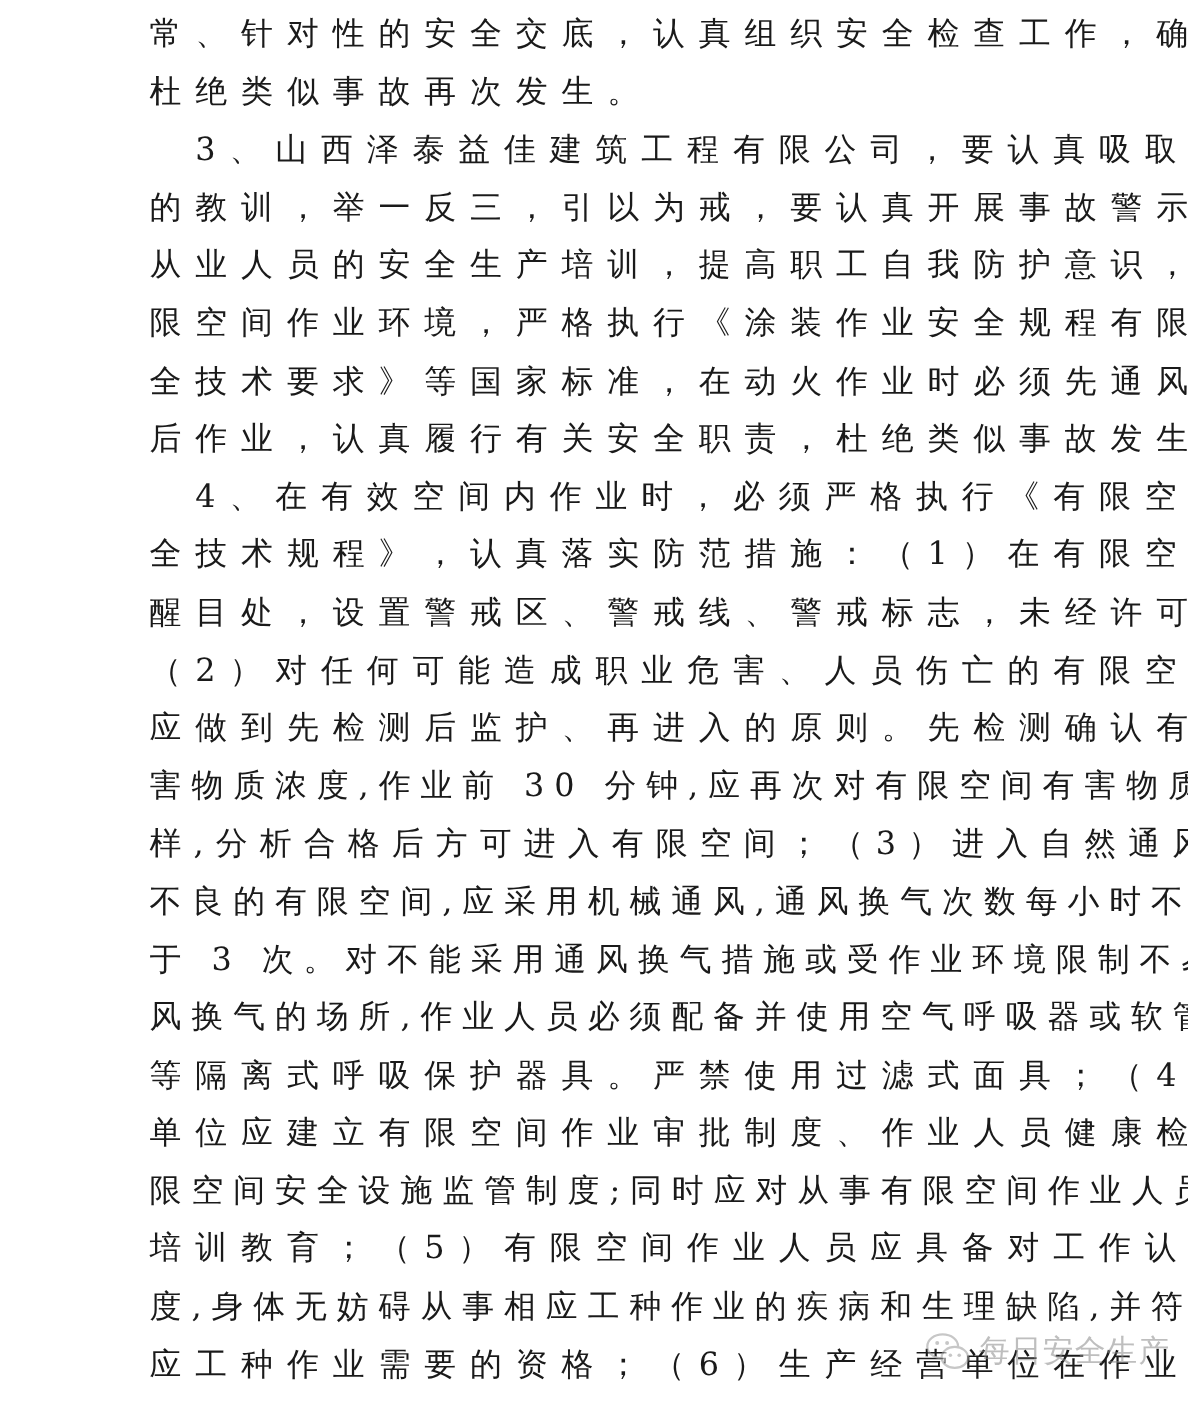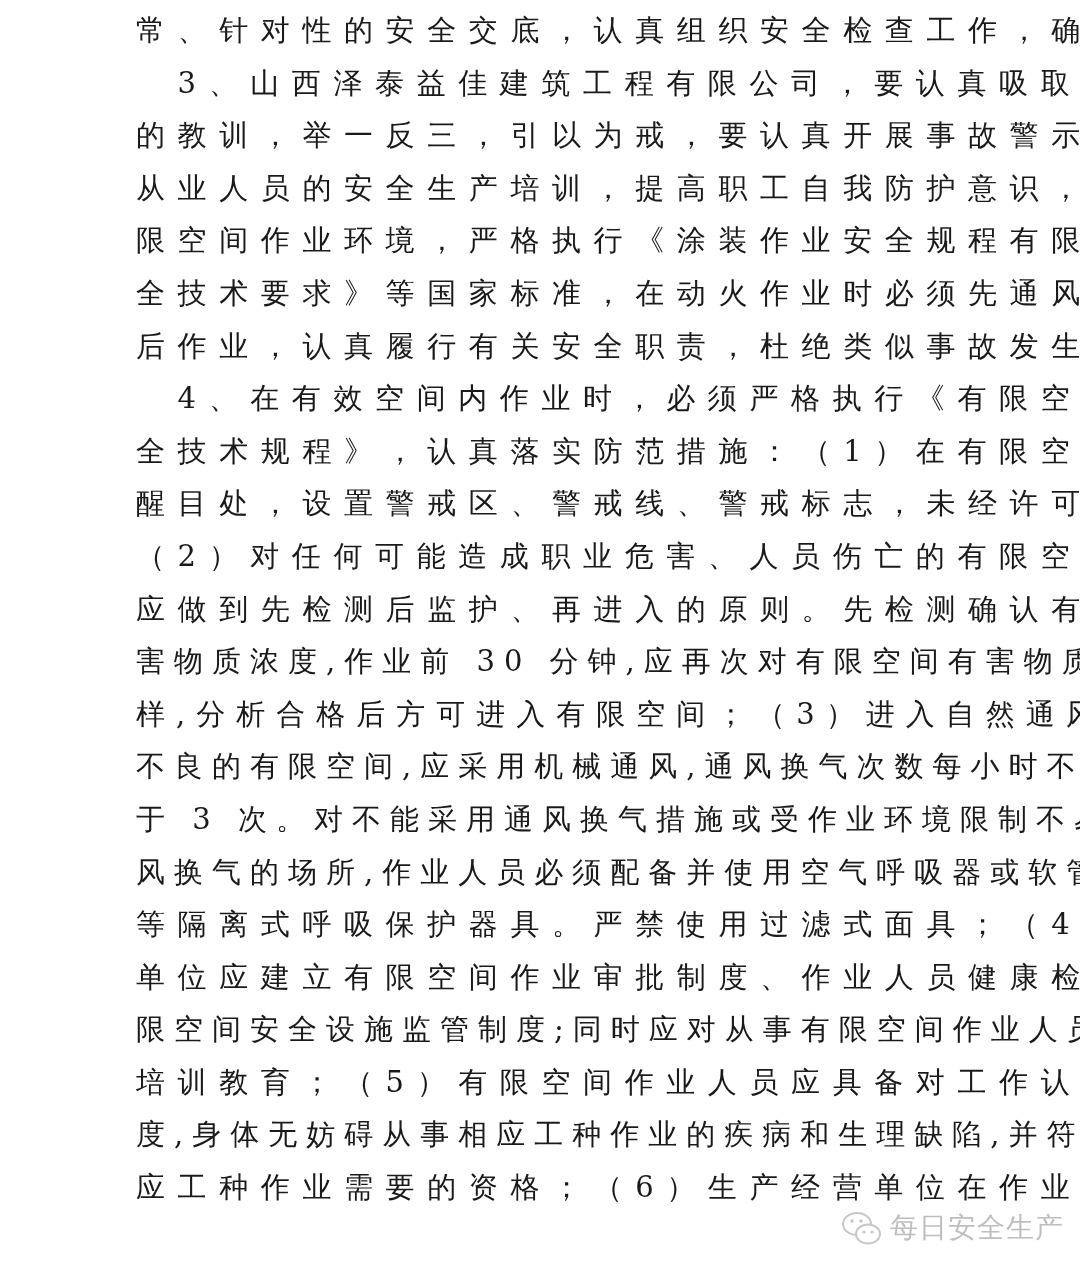--- a/index.html
+++ b/index.html
@@ -55,20 +55,21 @@
       font-size: 28px;
       color: #8a8a8a;
       letter-spacing: 1px;
     }
   </style>
 </head>
 <body>
 
 <div class="page">
   <div class="line">常、针对性的安全交底，认真组织安全检查工作，确保安全施工，</div>
+  <div class="line">杜绝类似事故再次发生。</div>
   <div class="line">　3、山西泽泰益佳建筑工程有限公司，要认真吸取此次事故</div>
   <div class="line">的教训，举一反三，引以为戒，要认真开展事故警示教育，加强</div>
   <div class="line">从业人员的安全生产培训，提高职工自我防护意识，认真排查有</div>
   <div class="line">限空间作业环境，严格执行《涂装作业安全规程有限空间作业安</div>
   <div class="line">全技术要求》等国家标准，在动火作业时必须先通风，再检测，</div>
   <div class="line">后作业，认真履行有关安全职责，杜绝类似事故发生。</div>
   <div class="line">　4、在有效空间内作业时，必须严格执行《有限空间作业安</div>
   <div class="line">全技术规程》，认真落实防范措施：（1）在有限空间外、敞面</div>
   <div class="line">醒目处，设置警戒区、警戒线、警戒标志，未经许可，不得入内；</div>
   <div class="line">（2）对任何可能造成职业危害、人员伤亡的有限空间场所作业</div>

